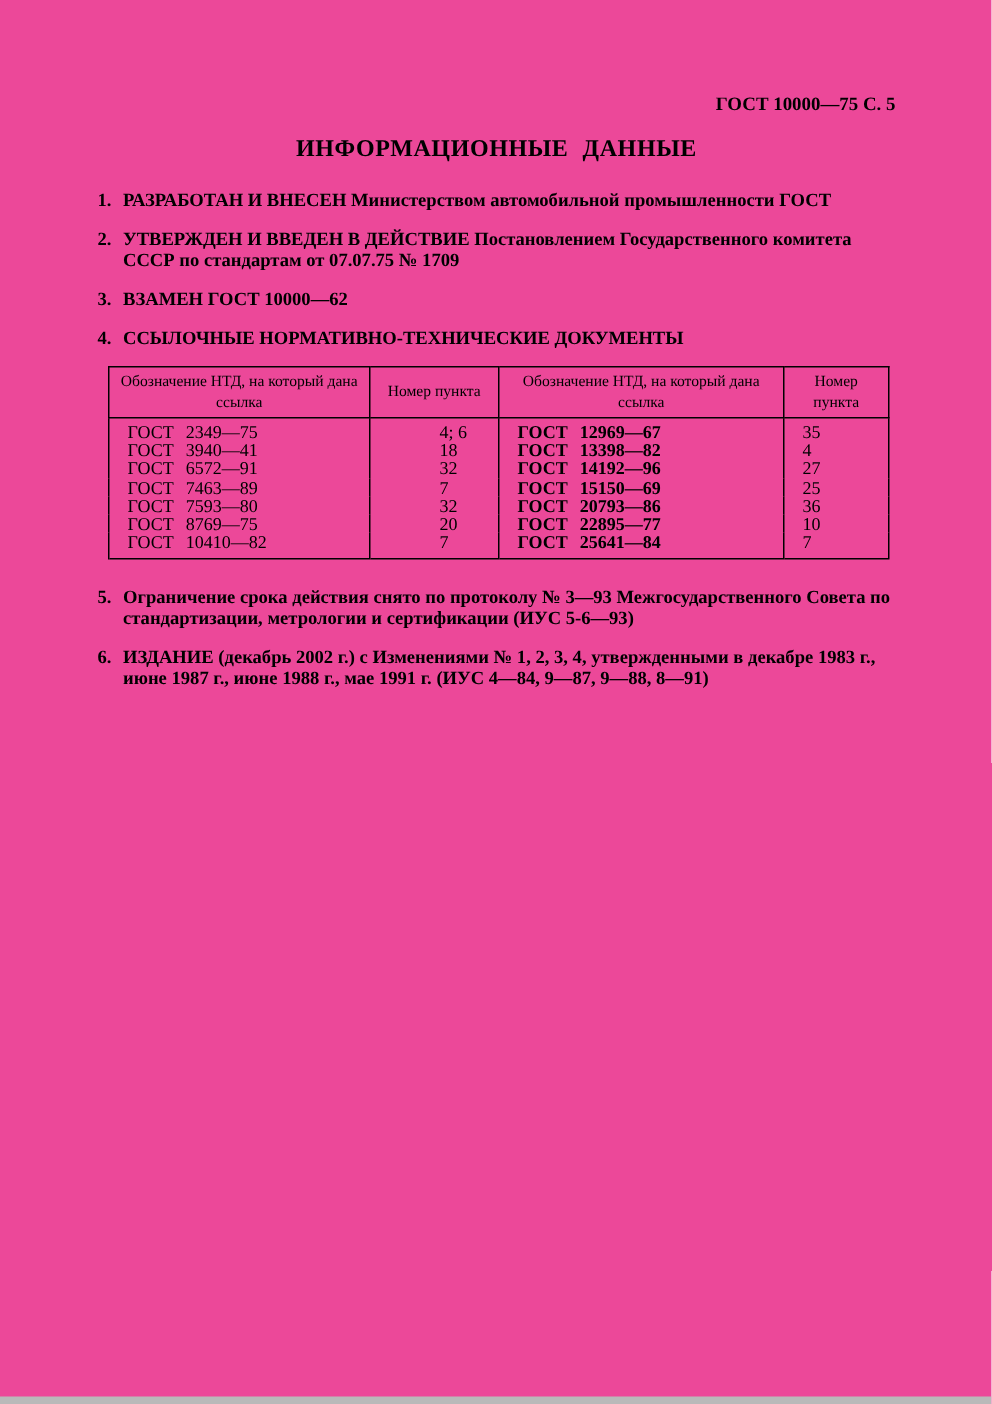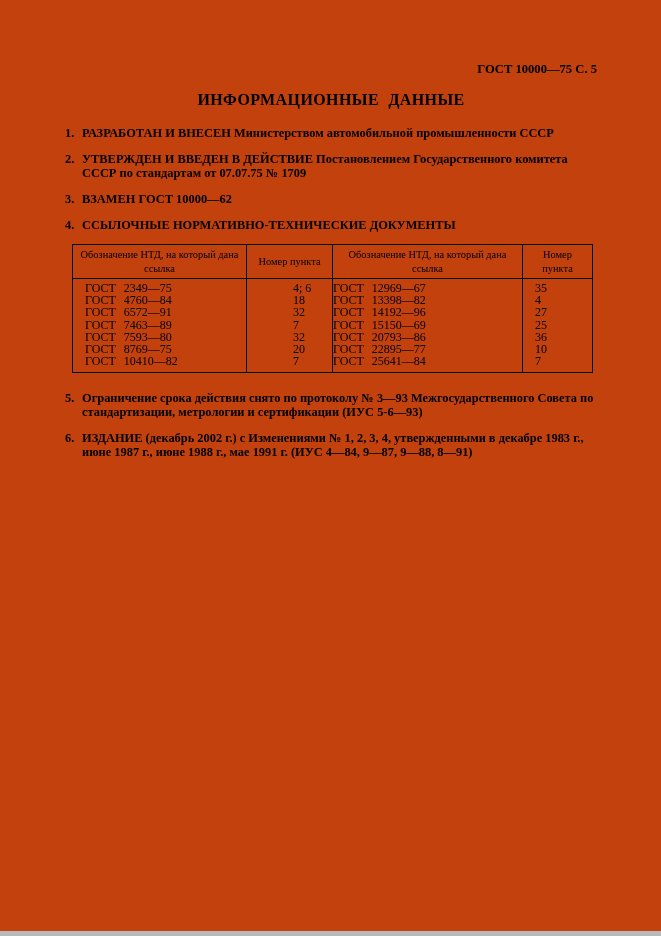--- a/index.html
+++ b/index.html
@@ -1,19 +1,19 @@
 <!DOCTYPE html>
 <html><head>
 <meta charset="utf-8">
 <style>
   html, body { margin: 0; padding: 0; background: #ffffff; }
   .page {
     width: 661px;
     height: 936px;
-    background: #c2410c;
+    background: #ec4899;
     color: #000000;
     font-family: "Liberation Serif", serif;
     position: relative;
     box-sizing: border-box;
     padding: 62px 64px 0 65px;
     overflow: hidden;
   }
   .header-line {
     text-align: right;
     font-weight: bold;
@@ -67,21 +67,21 @@
     border-right: 1px solid #000;
     padding: 0;
     line-height: 12.2px;
     white-space: nowrap;
     overflow: hidden;
     text-align: left;
     vertical-align: top;
   }
   .ref-table td.c1 { padding-left: 12px; word-spacing: 5px; }
   .ref-table td.c2 { padding-left: 46px; }
-  .ref-table td.c3 { padding-left: 0; word-spacing: 5px; }
+  .ref-table td.c3 { padding-left: 12px; word-spacing: 5px; font-weight: bold; }
   .ref-table td.c4 { padding-left: 12px; }
   .ref-table tbody tr:first-child td { padding-top: 3px; }
   .ref-table tbody tr:last-child td { padding-bottom: 5px; }
   .items-bottom { margin-top: 18px; }
   .scan-edge-bottom {
     position: absolute;
     left: 0; bottom: 0;
     width: 100%; height: 5px;
     background: #b9b9b9;
   }
@@ -93,21 +93,21 @@
 
   <div class="header-line">
     <span>ГОСТ 10000—75 С. 5</span>
   </div>
 
   <div class="doc-title">ИНФОРМАЦИОННЫЕ ДАННЫЕ</div>
 
   <div class="items">
     <div class="item">
       <span class="num">1.</span>
-      <span class="txt">РАЗРАБОТАН И ВНЕСЕН Министерством автомобильной промышленности СССР</span>
+      <span class="txt">РАЗРАБОТАН И ВНЕСЕН Министерством автомобильной промышленности ГОСТ</span>
     </div>
     <div class="item">
       <span class="num">2.</span>
       <span class="txt">УТВЕРЖДЕН И ВВЕДЕН В ДЕЙСТВИЕ Постановлением Государственного комитета СССР по стандартам от 07.07.75 № 1709</span>
     </div>
     <div class="item">
       <span class="num">3.</span>
       <span class="txt">ВЗАМЕН ГОСТ 10000—62</span>
     </div>
     <div class="item">
@@ -132,21 +132,21 @@
       </tr>
     </thead>
     <tbody id="table-body">
         <tr>
           <td class="c1">ГОСТ 2349—75</td>
           <td class="c2">4; 6</td>
           <td class="c3">ГОСТ 12969—67</td>
           <td class="c4">35</td>
         </tr>
         <tr>
-          <td class="c1">ГОСТ 4760—84</td>
+          <td class="c1">ГОСТ 3940—41</td>
           <td class="c2">18</td>
           <td class="c3">ГОСТ 13398—82</td>
           <td class="c4">4</td>
         </tr>
         <tr>
           <td class="c1">ГОСТ 6572—91</td>
           <td class="c2">32</td>
           <td class="c3">ГОСТ 14192—96</td>
           <td class="c4">27</td>
         </tr>

